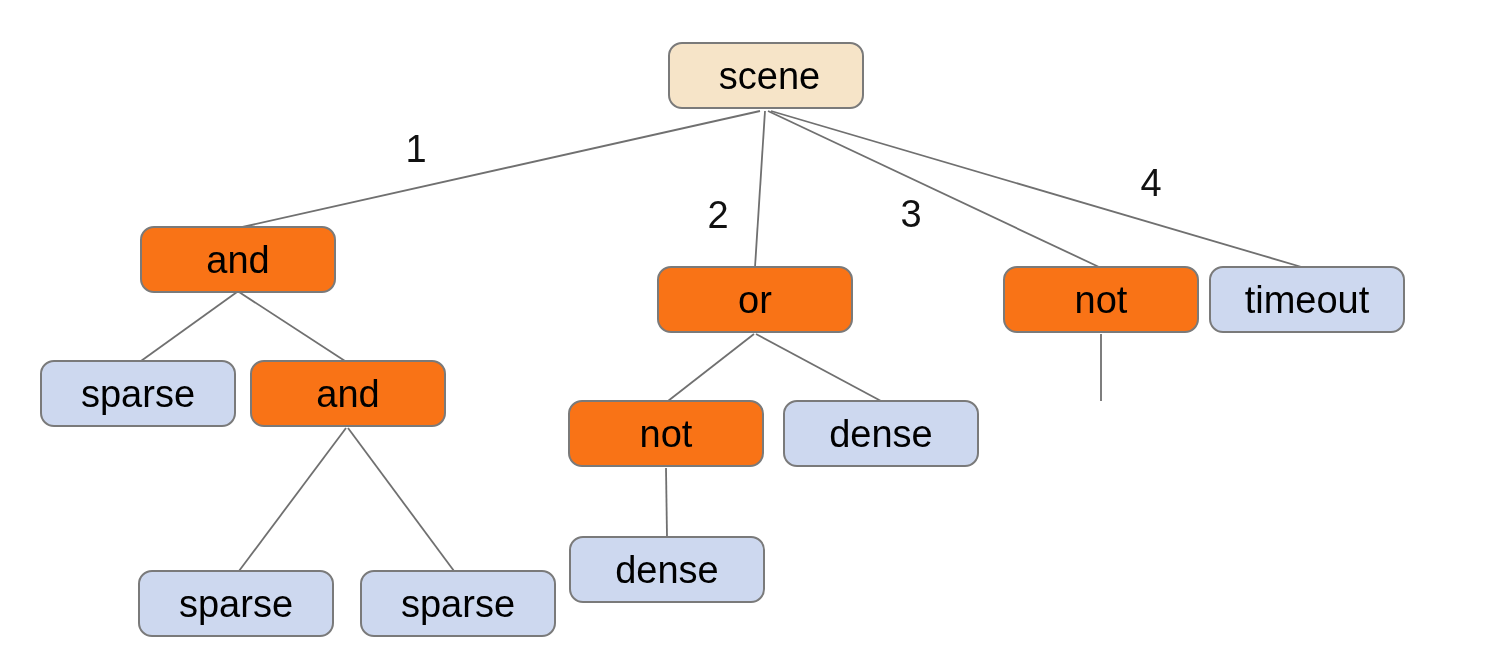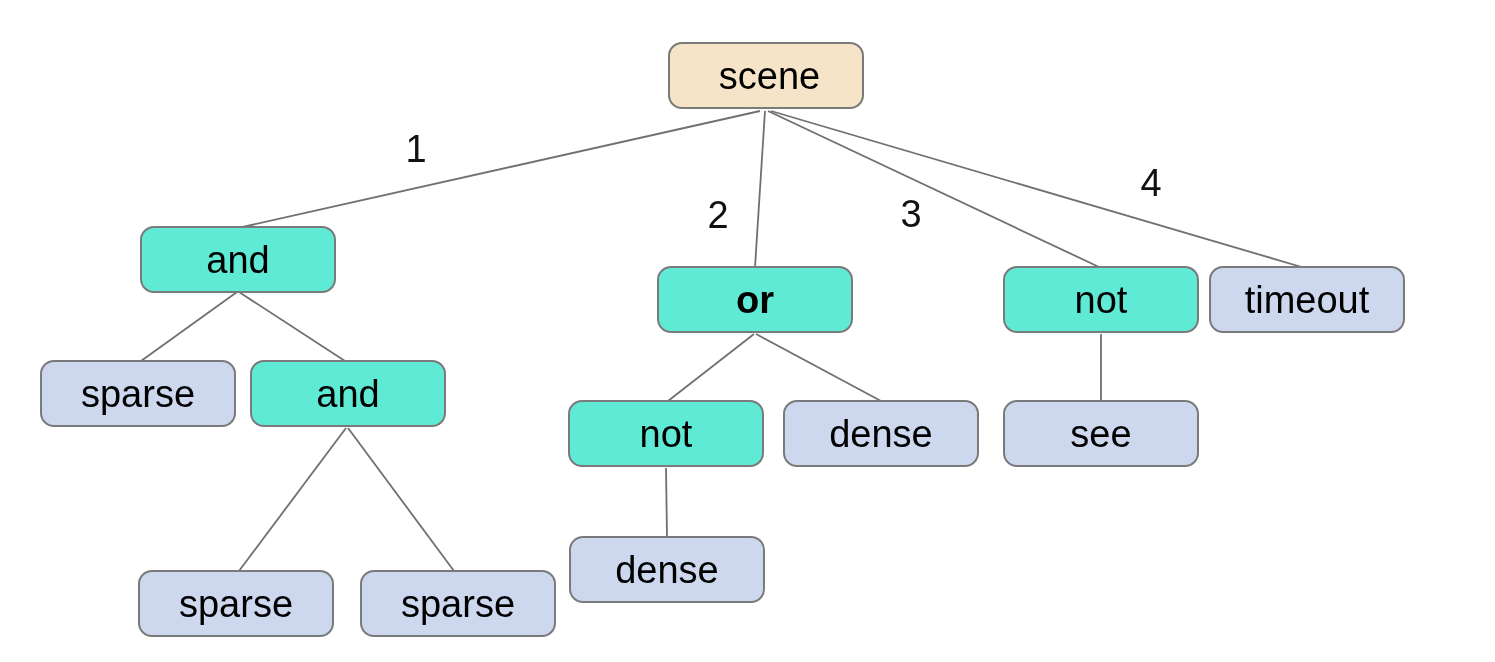--- a/index.html
+++ b/index.html
@@ -21,21 +21,21 @@
     border-radius: 14px;
     display: flex;
     align-items: center;
     justify-content: center;
     font-size: 38px;
     line-height: 1;
     color: #000000;
     white-space: nowrap;
   }
   .node.root { background: #f6e4c8; padding-left: 7px; }
-  .node.op   { background: #5eead4; }
+  .node.op   { background: #f97316; }
   .node.leaf { background: #cdd8ef; }
   .edge-label {
     position: absolute;
     transform: translate(-50%, -50%);
     font-size: 38px;
     color: #111111;
   }
 </style>
 </head>
 <body>
@@ -59,25 +59,24 @@
     </g>
   </svg>
 
   <div class="edge-label" style="left:416px;  top:149px;">1</div>
   <div class="edge-label" style="left:718px;  top:215px;">2</div>
   <div class="edge-label" style="left:911px;  top:214px;">3</div>
   <div class="edge-label" style="left:1151px; top:183px;">4</div>
 
   <div class="node root" style="left:668px;  top:42px;">scene</div>
   <div class="node op" style="left:140px;  top:226px;">and</div>
-  <div class="node op" style="left:657px;  top:266px;font-weight:bold;">or</div>
+  <div class="node op" style="left:657px;  top:266px;">or</div>
   <div class="node op" style="left:1003px; top:266px;">not</div>
   <div class="node leaf" style="left:1209px; top:266px;">timeout</div>
   <div class="node leaf" style="left:40px;   top:360px;">sparse</div>
   <div class="node op" style="left:250px;  top:360px;">and</div>
   <div class="node op" style="left:568px;  top:400px;">not</div>
   <div class="node leaf" style="left:783px;  top:400px;">dense</div>
-  <div class="node leaf" style="left:1003px; top:400px;">see</div>
   <div class="node leaf" style="left:138px;  top:570px;">sparse</div>
   <div class="node leaf" style="left:360px;  top:570px;">sparse</div>
   <div class="node leaf" style="left:569px;  top:536px;">dense</div>
 
 </div>
 
 </body></html>

